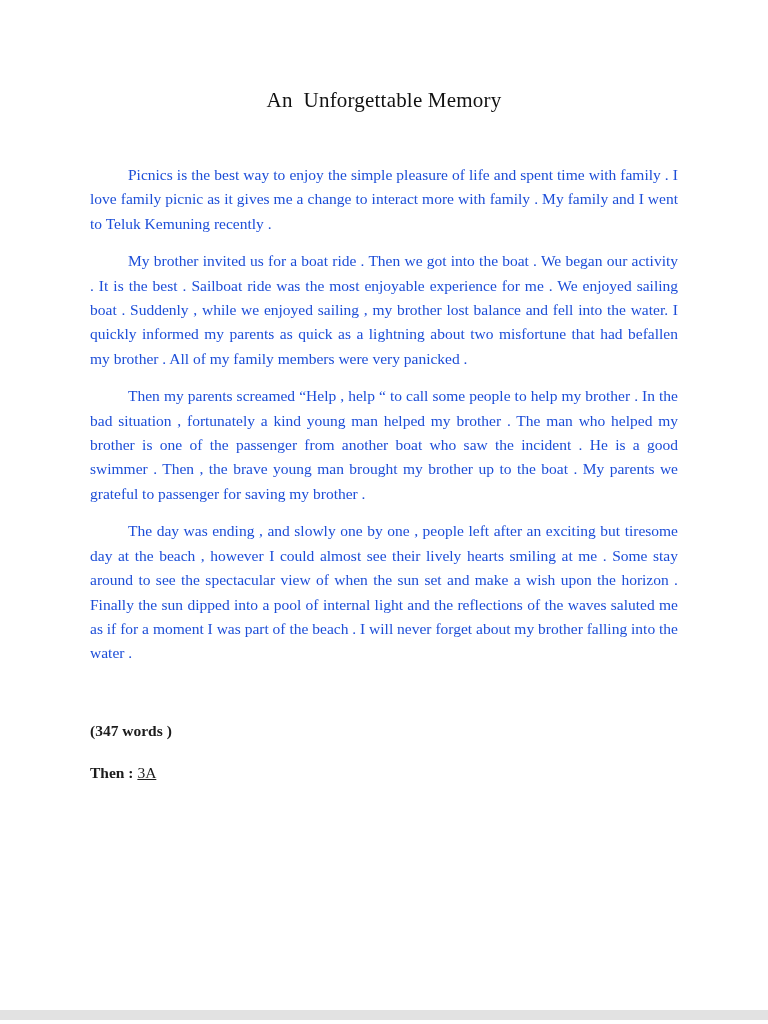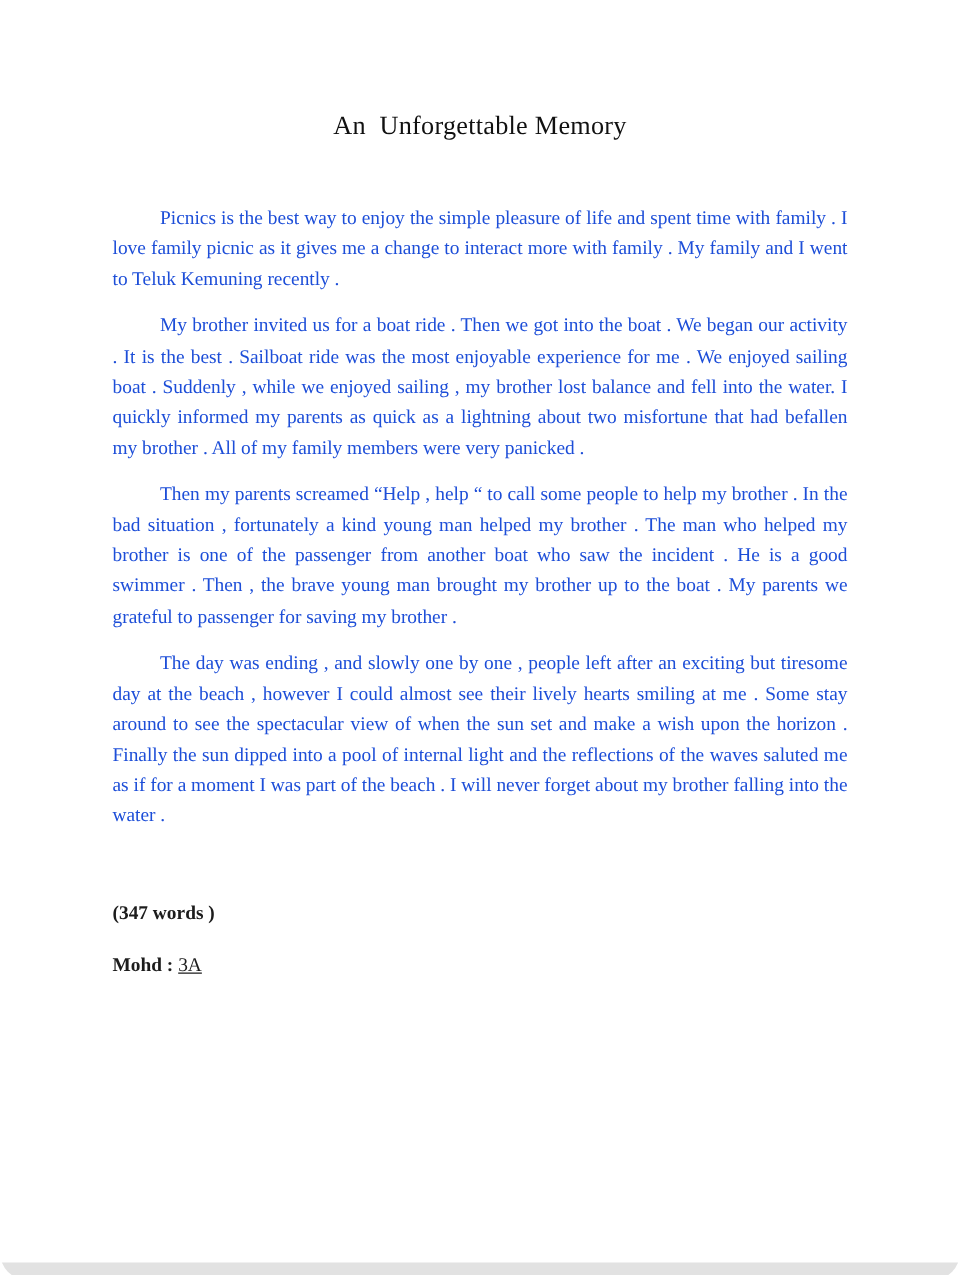--- a/index.html
+++ b/index.html
@@ -9,21 +9,20 @@
   }
   .page {
     position: relative;
     width: 768px;
     height: 1024px;
     margin: 0 auto;
     background: #ffffff;
     overflow: hidden;
     font-family: "Liberation Serif", serif;
     color: #1c1c1c;
-    border-radius: 22px;
   }
   .content {
     padding: 88px 90px 0 90px;
   }
   .title {
     margin: 0 0 50px 0;
     font-size: 21px;
     font-weight: 400;
     text-align: center;
     letter-spacing: 0.2px;
@@ -97,21 +96,21 @@
       <p>The day was ending , and slowly one by one , people left after an exciting but tiresome day at the beach , however I could  almost see their lively hearts smiling at me . Some stay around to see the spectacular view of when the sun set and make a wish upon the horizon . Finally  the sun dipped into a pool of internal light and the reflections of the waves saluted me as if for a moment I was part of the beach . I will never forget about my brother falling into the water .</p>
 
     </section>
 
     <section class="doc-footer">
 
       <div class="word-count">(347 words )</div>
 
 
       <div class="class-line">
-        <span class="label">Mohd :</span>
+        <span class="label">Then :</span>
         <span class="value">3A</span>
       </div>
 
     </section>
   </div>
 
   <div class="page-separator"></div>
 </div>
 
 </body></html>

